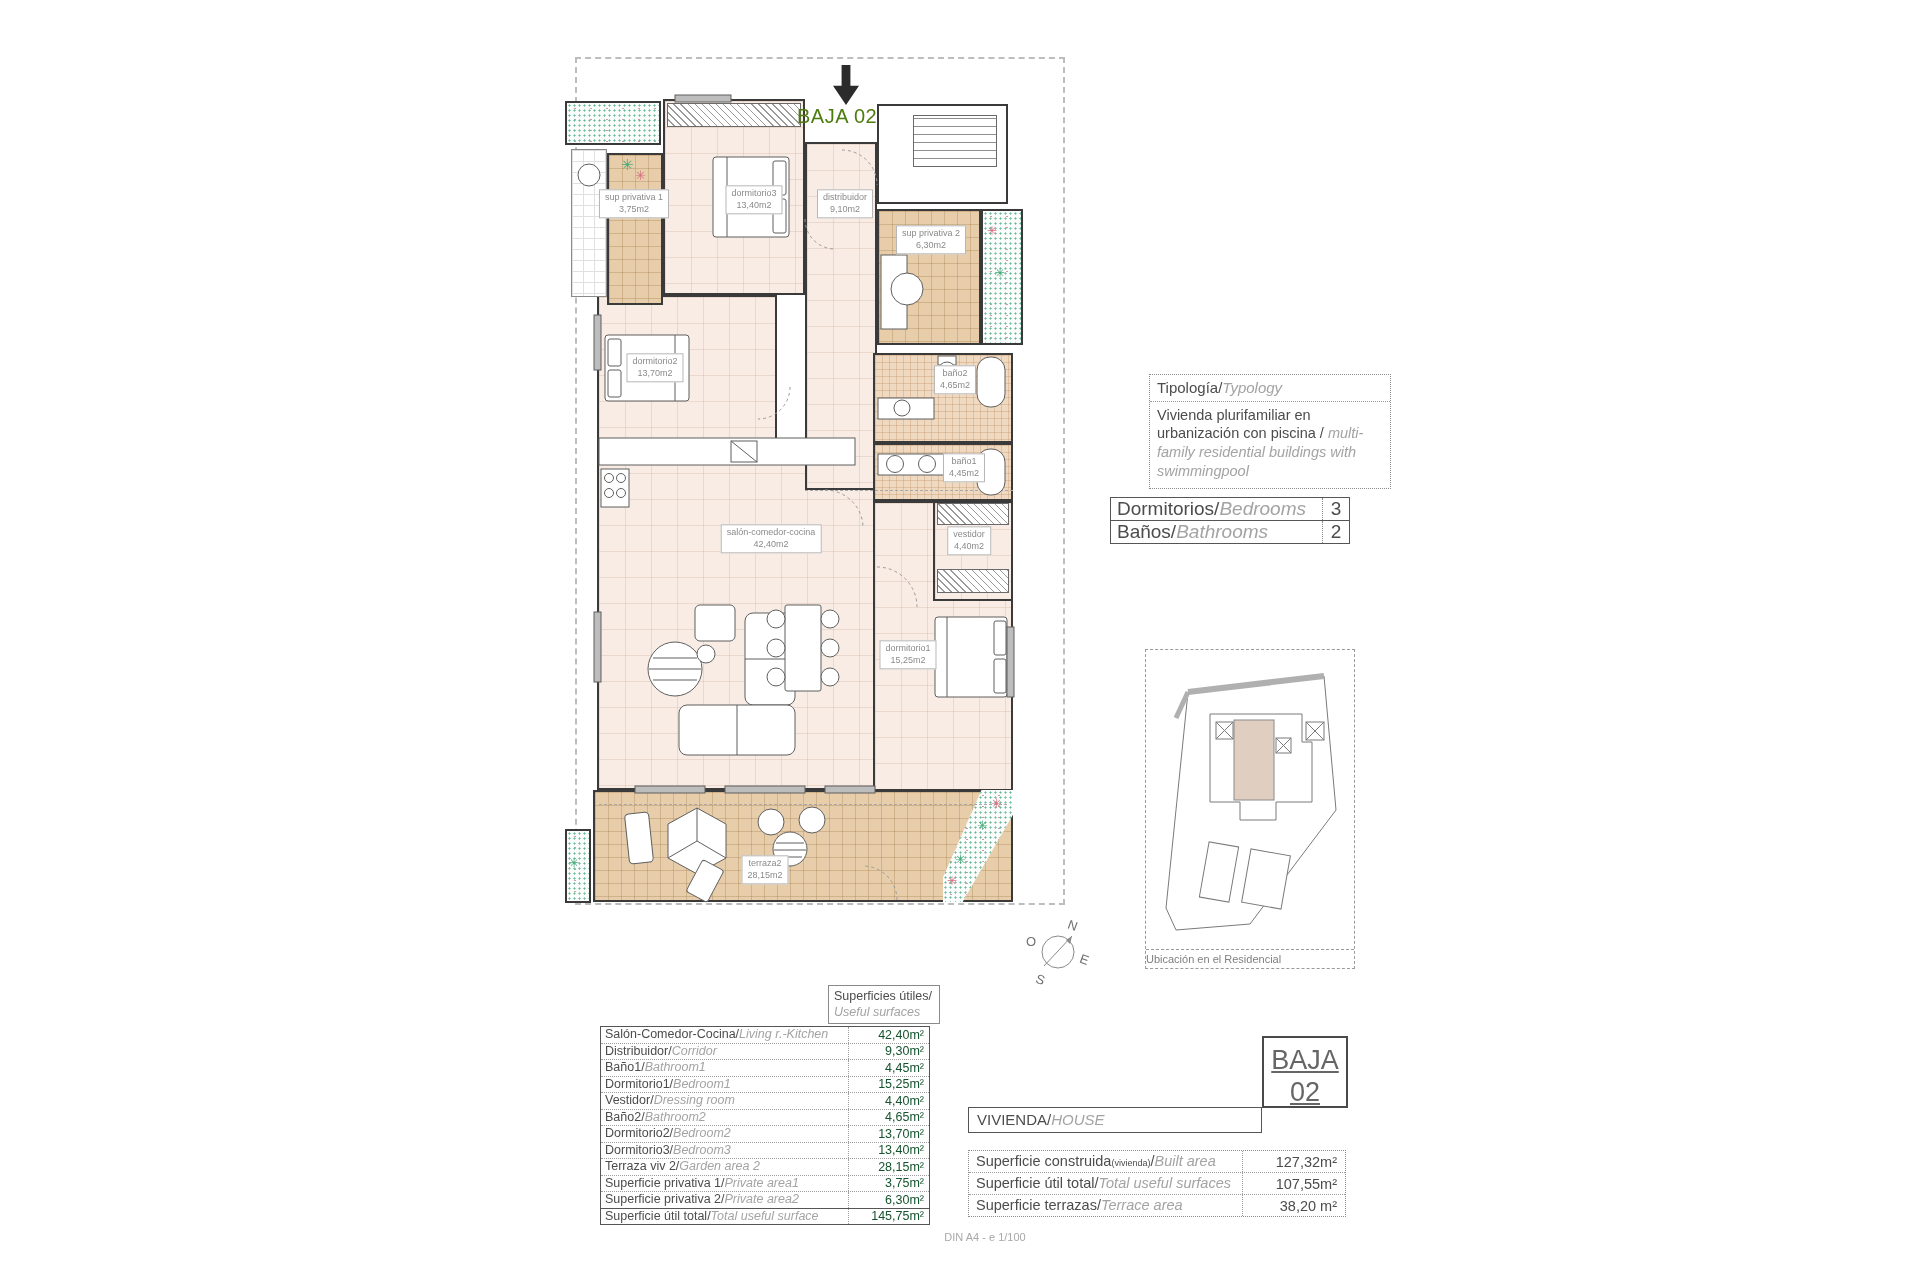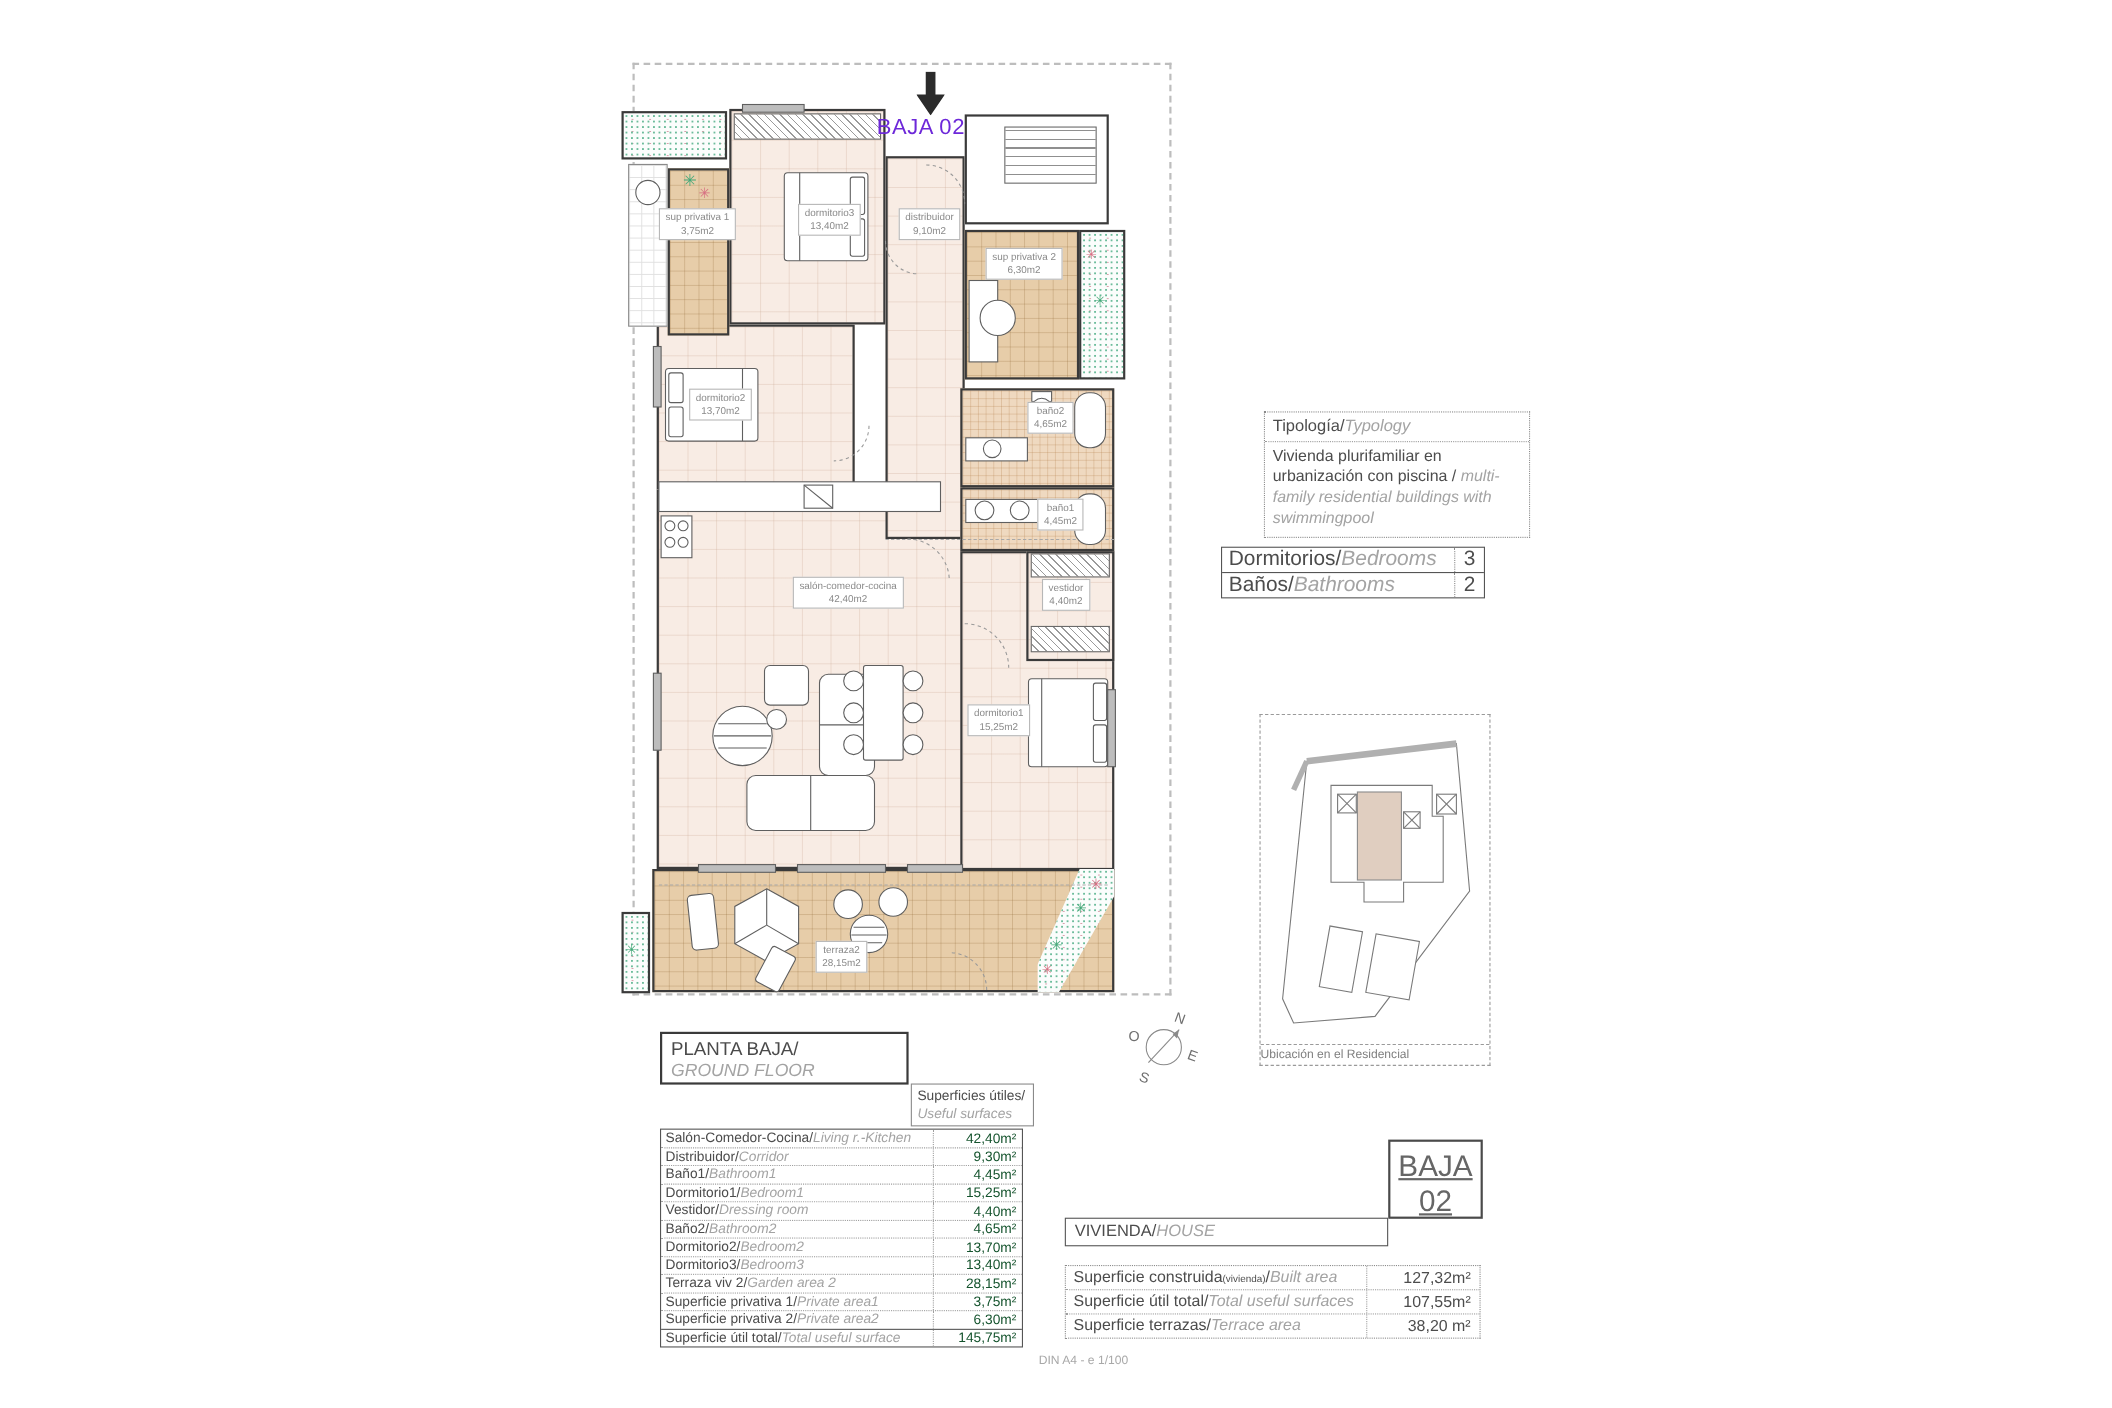--- a/index.html
+++ b/index.html
@@ -43,21 +43,21 @@
   .furn{position:absolute;inset:0;z-index:4;pointer-events:none;}
   .furn *{stroke:#5f5f5f;fill:#ffffff;stroke-width:1;}
   .furn line, .furn path.arc{fill:none;}
   .furn path.arc{stroke:#9a9a9a;stroke-dasharray:3 3;}
   .furn .sill{fill:#bdbdbd;}
   .plant{position:absolute;z-index:5;font-size:15px;line-height:1;}
   .pg{color:#45a878;} .pr{color:#d66f82;}
   .dashline{position:absolute;border-top:1.5px dashed #a8a8a8;z-index:3;}
   .entry-arrow{position:absolute;background:#2b2b2b;z-index:6;
     clip-path:polygon(33% 0,67% 0,67% 52%,100% 52%,50% 100%,0 52%,33% 52%);}
-  .unit-tag{position:absolute;font-size:20px;letter-spacing:.5px;color:#6d28d9;z-index:6;}
+  .unit-tag{position:absolute;font-size:20px;letter-spacing:.5px;color:#4d7c0f;z-index:6;}
   
   .typology{position:absolute;left:1112px;top:374px;width:240px;border:1.5px dotted #8a8a8a;
     font-size:14.5px;line-height:1.3;background:#fff;margin-left:37px;}
   .typology .hd{padding:3px 7px;border-bottom:1.5px dotted #9a9a9a;font-size:15px;}
   .typology .bd{padding:4px 7px 7px 7px;}
   .counts{position:absolute;left:1110px;top:497px;width:238px;border:1.5px solid #555;font-size:19px;background:#fff;}
   .counts .crow{display:flex;height:22px;align-items:center;}
   .counts .crow + .crow{border-top:1px solid #555;}
   .counts .cnm{flex:1;padding:0 6px;white-space:nowrap;overflow:hidden;}
   .counts .cvl{width:26px;text-align:center;border-left:1px dotted #8a8a8a;align-self:stretch;line-height:22px;}
@@ -295,24 +295,20 @@
       <circle cx="38" cy="40" r="16" fill="none" stroke="#8a8a8a"></circle>
       <line x1="24" y1="54" x2="52" y2="24" stroke="#8a8a8a"></line>
       <path d="M 52 24 L 46 28 L 50 32 Z" fill="#8a8a8a"></path>
     </svg>
     <span style="left:48px;top:6px;transform:rotate(20deg);">N</span>
     <span style="left:6px;top:22px;">O</span>
     <span style="left:60px;top:40px;transform:rotate(20deg);">E</span>
     <span style="left:16px;top:60px;transform:rotate(20deg);">S</span>
   </div>
 
-  <div class="floor-title">
-    <div class="l1 es">PLANTA BAJA/</div>
-    <div class="l2 en">GROUND FLOOR</div>
-  </div>
   <div class="useful-hdr">
     <span class="es">Superficies útiles/</span><br><span class="en">Useful surfaces</span>
   </div>
 
   <div class="utable">
     <div class="t-row">
         <div class="nm"><span class="es">Salón-Comedor-Cocina/</span><span class="en">Living r.-Kitchen</span></div>
         <div class="vl">42,40m²</div>
       </div>
     <div class="t-row">

